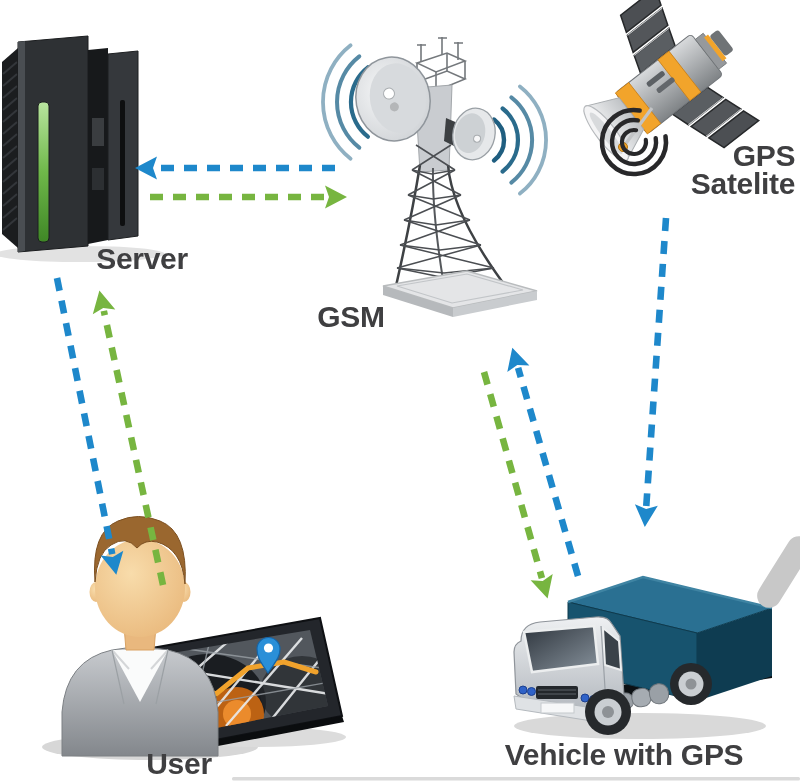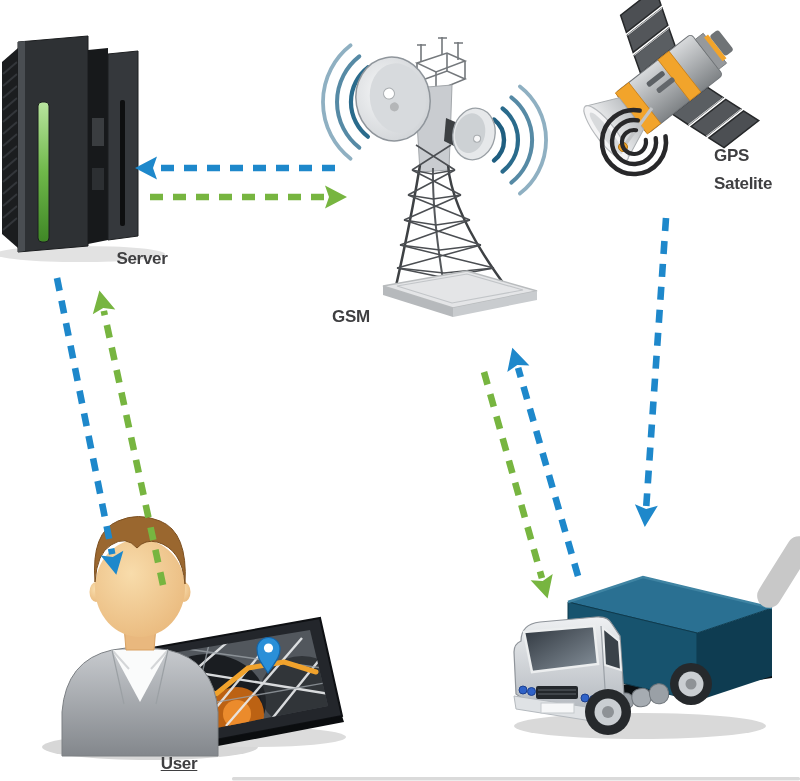--- a/index.html
+++ b/index.html
@@ -1,26 +1,26 @@
 <!DOCTYPE html>
 <html><head>
 <meta charset="utf-8">
 <style>
   html,body{margin:0;padding:0;}
   body{width:800px;height:781px;background:#ffffff;overflow:hidden;position:relative;
        font-family:"Liberation Sans","DejaVu Sans",sans-serif;}
   .canvas{position:absolute;left:0;top:0;width:800px;height:781px;}
   svg.layer{position:absolute;left:0;top:0;}
-  .node-label{position:absolute;transform:translate(-50%,-50%);text-align:left;
-      color:#3f3f41;font-weight:700;font-size:17px;line-height:28px;white-space:nowrap;
+  .node-label{position:absolute;transform:translate(-50%,-50%);text-align:right;
+      color:#3f3f41;font-weight:700;font-size:30px;line-height:28px;white-space:nowrap;
       letter-spacing:-0.3px;}
   .lbl-server{left:142px;top:259px;}
   .lbl-tower{left:351px;top:317px;}
   .lbl-sat{left:743px;top:170px;}
-  .lbl-user{left:179px;top:764px;text-decoration:underline;}
+  .lbl-user{left:179px;top:764px;}
   .lbl-vehicle{left:624px;top:755px;}
   .node-label span{display:block;}
 </style>
 </head>
 <body>
 
 <div class="canvas">
 <svg class="layer" width="800" height="781" viewBox="0 0 800 781" xmlns="http://www.w3.org/2000/svg">
   <defs>
     <linearGradient id="ledGrad" x1="0" y1="0" x2="0" y2="1">
@@ -307,13 +307,14 @@
 
 <div class="node-label lbl-server">Server</div>
 <div class="node-label lbl-tower">
   <span>GSM</span>
 </div>
 <div class="node-label lbl-sat">
   <span>GPS</span>
   <span>Satelite</span>
 </div>
 <div class="node-label lbl-user">User</div>
+<div class="node-label lbl-vehicle">Vehicle with GPS</div>
 </div>
 
 </body></html>

